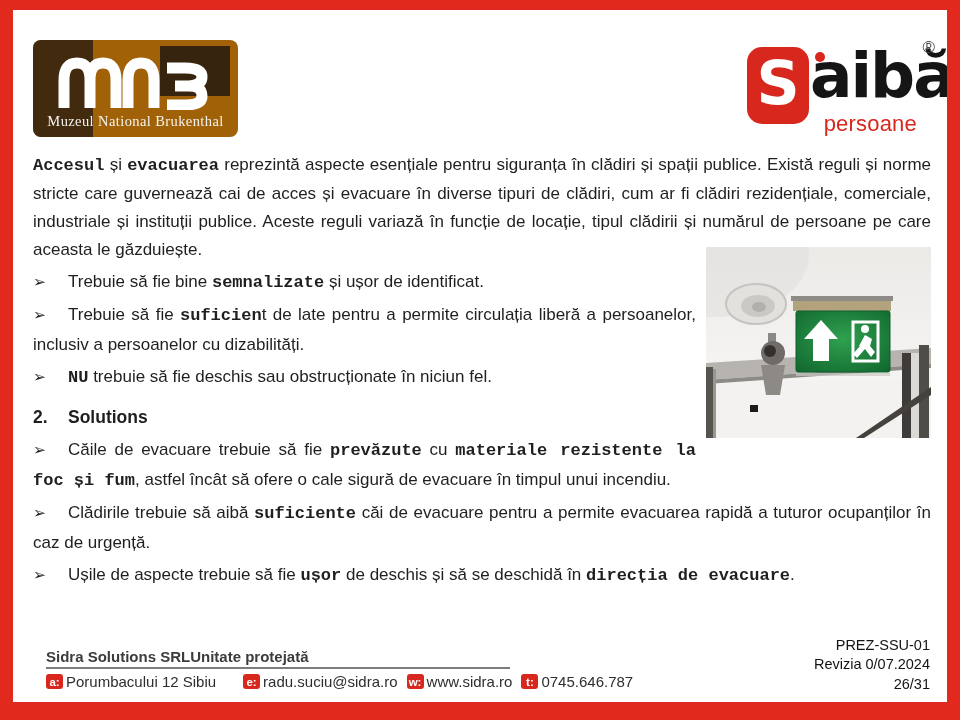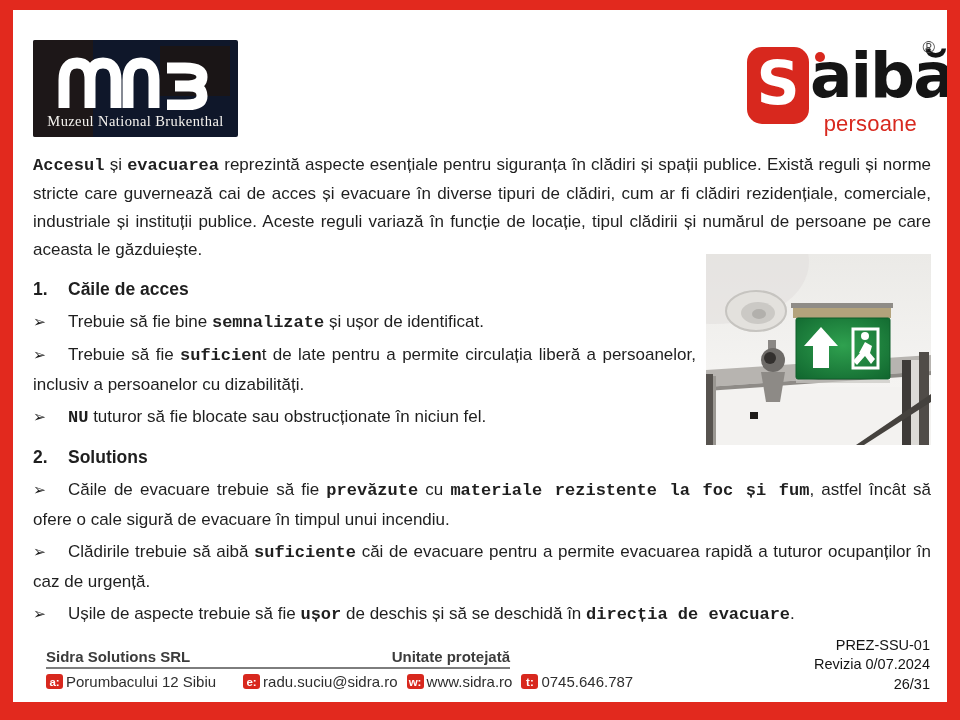--- a/index.html
+++ b/index.html
@@ -6,21 +6,21 @@
   .slide{
     position:relative;width:960px;height:720px;box-sizing:border-box;
     border-style:solid;border-color:#e2291e;border-width:10px 13px 18px 13px;
     background:#ffffff;overflow:hidden;
     font-family:"Liberation Sans","DejaVu Sans",sans-serif;color:#1f1f1f;
   }
   .content{padding:0 16px 0 20px;}
 
   
   .header{display:flex;justify-content:space-between;align-items:flex-start;margin-top:30px;height:97px;}
-  .mnb{position:relative;width:205px;height:97px;background:#0f172a;border-radius:2px;overflow:hidden;}
+  .mnb{position:relative;width:205px;height:97px;background:#a16207;border-radius:8px;overflow:hidden;}
   .mnb .bg1{position:absolute;left:0;top:0;width:60px;height:97px;background:#231813;opacity:.75;}
   .mnb .bg2{position:absolute;right:8px;top:6px;width:70px;height:50px;background:#1d1512;opacity:.8;}
   .mnb svg{position:absolute;left:50%;top:6px;transform:translateX(-50%);}
   .mnb .caption{position:absolute;left:0;right:0;bottom:7px;text-align:center;color:#f5f3ef;
     font-family:"Liberation Serif","DejaVu Serif",serif;font-size:14.5px;letter-spacing:.4px;}
   .sidra{position:relative;width:184px;height:97px;}
   .sidra .sbox{position:absolute;left:0;top:7px;width:62px;height:77px;background:#d8281e;border-radius:15px;
     color:#fff;font-weight:bold;font-size:60px;line-height:1;display:flex;align-items:center;justify-content:center;
     padding-bottom:6px;box-sizing:border-box;font-family:"DejaVu Sans",sans-serif;}
   .sidra .idra{position:absolute;left:63px;top:4px;font-size:63px;line-height:1;font-weight:bold;color:#151515;
@@ -35,21 +35,21 @@
   #sections-flow{margin-top:0;}
   .photo{float:right;width:225px;height:191px;margin:-20px 0 8px 10px;}
   .photo svg{display:block;width:225px;height:191px;}
   .sec-heading{font-weight:bold;font-size:17.5px;line-height:30px;margin:10px 0 0;}
   .sec-num{display:inline-block;width:35px;}
   .bullet{margin:3px 0 0;text-align:justify;font-size:17px;line-height:29px;}
   .marker{display:inline-block;width:35px;font-size:15.5px;color:#1f1f1f;}
 
   
   .footer-left{position:absolute;left:33px;bottom:12px;width:464px;}
-  .f-row1{display:flex;justify-content:space-between;align-items:flex-end;font-weight:bold;font-size:15px;
+  .f-row1{display:flex;align-items:flex-end;font-weight:bold;font-size:15px;
     color:#3c3c3c;padding-bottom:2px;border-bottom:2px solid #7d7d7d;}
   .f-row2{display:flex;align-items:center;margin-top:4px;font-size:15px;color:#2e2e2e;white-space:nowrap;}
   .contact{display:flex;align-items:center;margin-right:9px;}
   .contact.first{margin-right:27px;}
   .badge{display:inline-flex;align-items:center;justify-content:center;width:17px;height:15px;margin-right:3px;
     background:#d8281e;color:#fff;font-weight:bold;font-size:11.5px;border-radius:3px;}
   .doc-info{position:absolute;right:17px;bottom:8px;text-align:right;font-size:14.5px;line-height:19.5px;color:#141414;}
 </style>
 </head>
 <body>
@@ -131,34 +131,31 @@
           <rect x="7" y="122" width="3" height="69" fill="#9a9792"></rect>
           <rect x="196" y="106" width="9" height="85" fill="#3e3b38"></rect>
           <rect x="205" y="106" width="8" height="85" fill="#dcdad6"></rect>
           <rect x="213" y="98" width="10" height="93" fill="#504c48"></rect>
           <polygon points="150,191 225,140 225,148 158,191" fill="#45423e"></polygon>
           <rect x="44" y="158" width="8" height="7" fill="#1e1c1a"></rect>
         </svg>
       </div>
 
   <section class="sec">
-    <div class="sec-heading">
-      <span class="sec-num">1.</span><span class="sec-title">Căile de acces</span>
-    </div>
 
   <p class="bullet">
     <span class="marker">➢</span><span class="bullet-text"><span>Trebuie să fie bine </span><b>semnalizate</b><span> și ușor de identificat.</span></span>
   </p>
 
   <p class="bullet">
     <span class="marker">➢</span><span class="bullet-text"><span>Trebuie să fie </span><b>suficien</b><span>t de late pentru a permite circulația liberă a persoanelor, inclusiv a persoanelor cu dizabilități.</span></span>
   </p>
 
   <p class="bullet">
-    <span class="marker">➢</span><span class="bullet-text"><b>NU</b><span> tuturor să fie blocate sau obstrucționate în niciun fel.</span></span>
+    <span class="marker">➢</span><span class="bullet-text"><b>NU</b><span> trebuie să fie deschis sau obstrucționate în niciun fel.</span></span>
   </p>
 </section>
 
   <section class="sec">
     <div class="sec-heading">
       <span class="sec-num">2.</span><span class="sec-title">Solutions</span>
     </div>
 
   <p class="bullet">
     <span class="marker">➢</span><span class="bullet-text"><span>Căile de evacuare trebuie să fie </span><b>prevăzute</b><span> cu </span><b>materiale rezistente la foc și fum</b><span>, astfel încât să ofere o cale sigură de evacuare în timpul unui incendiu.</span></span>

